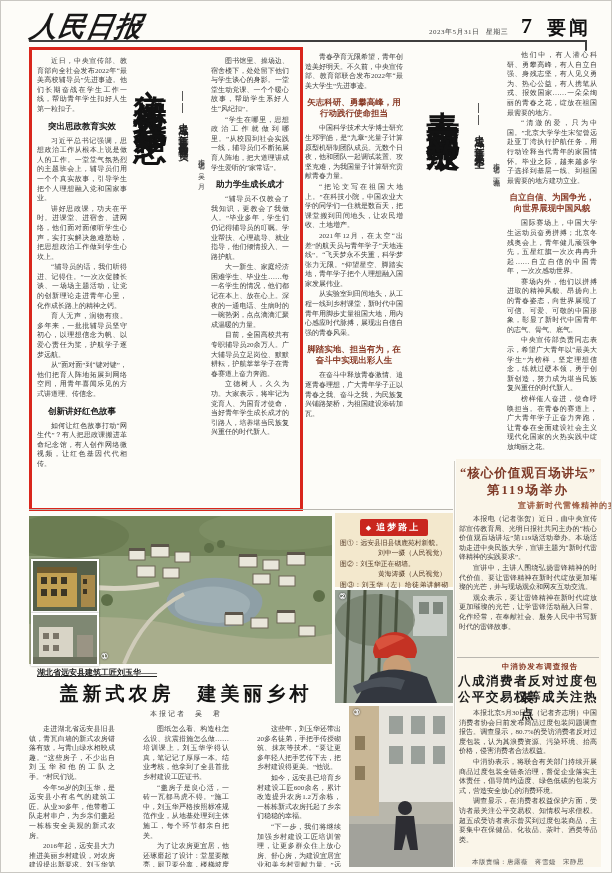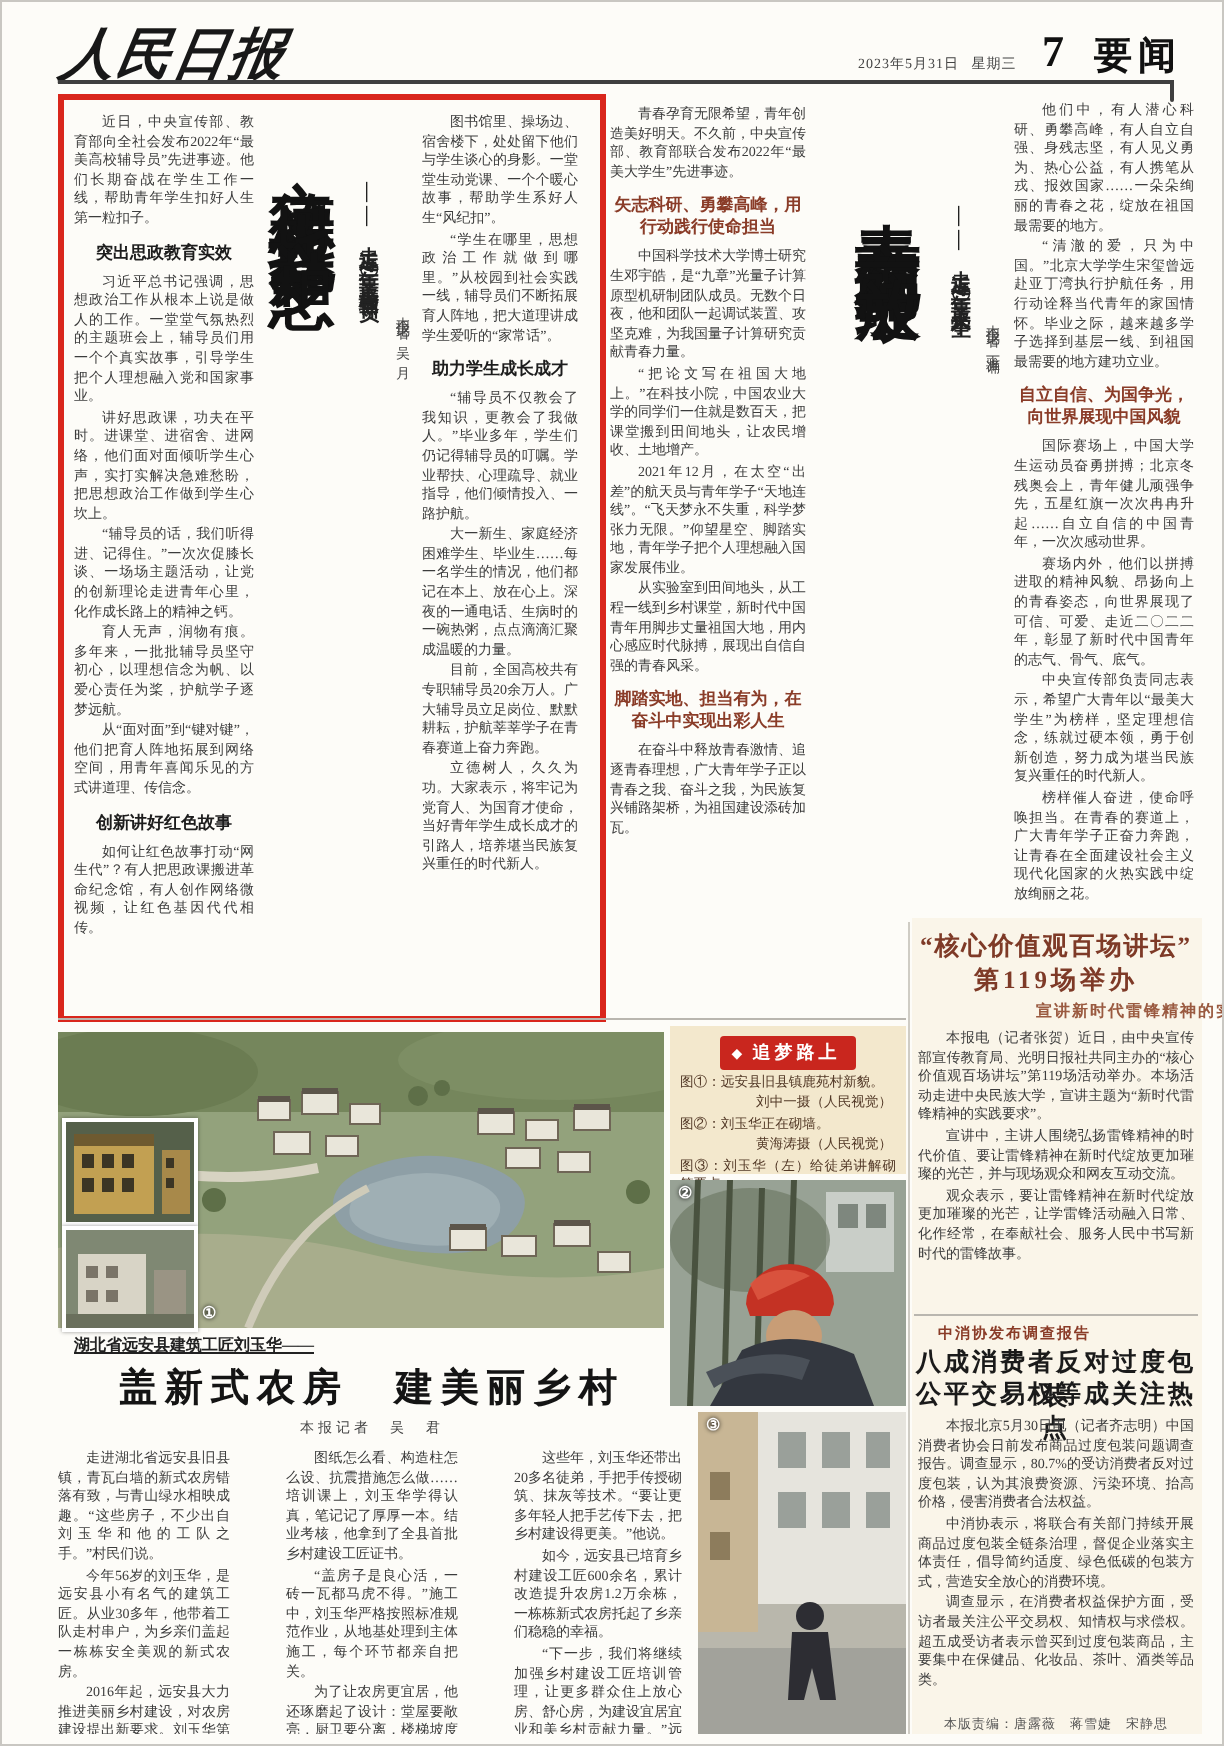--- a/index.html
+++ b/index.html
@@ -40,21 +40,21 @@
   .ribbon{display:inline-block;background:#c9261e;color:#fff;font-size:9px;font-weight:bold;
           padding:2px 8px 2px 6px;letter-spacing:2px;border-radius:2px;}
   .ribbon .label-icon{color:#fff;font-size:7px;margin-right:3px;}
   .cap-line{font-size:6.8px;line-height:9px;color:#523826;text-align:justify;margin:0 0 1px;}
   .cap-credit{font-size:6.8px;line-height:9px;color:#523826;text-align:right;margin:0 0 2px;padding-right:2px;}
   
   .tintcol{background:#faf5e9;}
   .forum-h1{font-size:12.5px;font-weight:bold;color:#7e3a27;text-align:center;letter-spacing:1px;}
   .forum-h2{font-size:12.5px;font-weight:bold;color:#7e3a27;text-align:center;letter-spacing:2px;}
   .forum-sub{font-size:8px;font-weight:bold;color:#9a5a40;text-align:center;letter-spacing:1px;}
-  .cnca-kicker{font-size:7.5px;font-weight:bold;color:#8a3c28;letter-spacing:1px;padding-left:12px;}
+  .cnca-kicker{font-size:7.5px;font-weight:bold;color:#8a3c28;text-align:center;letter-spacing:1px;padding-left:12px;}
   .cnca-h{font-size:12.5px;font-weight:bold;color:#1a1a1a;text-align:center;letter-spacing:1.5px;}
   .footer-credit{font-size:6.5px;color:#555;text-align:center;letter-spacing:.5px;}
 </style>
 </head>
 <body>
 
 <div id="page">
 
   <div class="abs logo" style="left:30px;top:8px;">人民日报</div>
   <div class="abs date-line" style="left:428px;top:26px;">
@@ -102,21 +102,21 @@
       <p class="para">在奋斗中释放青春激情、追逐青春理想，广大青年学子正以青春之我、奋斗之我，为民族复兴铺路架桥，为祖国建设添砖加瓦。</p>
     </div>
   <div class="abs vert big-head" style="left:420px;top:84px;height:340px;width:42px;letter-spacing:4px;">青春之花绚丽绽放</div>
   <div class="abs vert kicker-v" style="left:468px;top:102px;height:240px;width:17px;">——走近二〇二二年『最美大学生』</div>
   <div class="abs vert byline-v" style="left:488px;top:156px;height:110px;width:12px;">本报记者　丁雅诵</div>
   <div class="abs col maroon" style="left:506px;top:50px;width:90px;height:402px;">
       <p class="para">他们中，有人潜心科研、勇攀高峰，有人自立自强、身残志坚，有人见义勇为、热心公益，有人携笔从戎、报效国家……一朵朵绚丽的青春之花，绽放在祖国最需要的地方。</p>
       <p class="para">“清澈的爱，只为中国。”北京大学学生宋玺曾远赴亚丁湾执行护航任务，用行动诠释当代青年的家国情怀。毕业之际，越来越多学子选择到基层一线、到祖国最需要的地方建功立业。</p>
       <div class="subhead">自立自信、为国争光，向世界展现中国风貌</div>
       <p class="para">国际赛场上，中国大学生运动员奋勇拼搏；北京冬残奥会上，青年健儿顽强争先，五星红旗一次次冉冉升起……自立自信的中国青年，一次次感动世界。</p>
-      <p class="para">赛场内外，他们以拼搏进取的精神风貌、昂扬向上的青春姿态，向世界展现了可信、可爱、走近二〇二二年，彰显了新时代中国青年的志气、骨气、底气。</p>
+      <p class="para">赛场内外，他们以拼搏进取的精神风貌、昂扬向上的青春姿态，向世界展现了可信、可爱、可敬的中国形象，彰显了新时代中国青年的志气、骨气、底气。</p>
       <p class="para">中央宣传部负责同志表示，希望广大青年以“最美大学生”为榜样，坚定理想信念，练就过硬本领，勇于创新创造，努力成为堪当民族复兴重任的时代新人。</p>
       <p class="para">榜样催人奋进，使命呼唤担当。在青春的赛道上，广大青年学子正奋力奔跑，让青春在全面建设社会主义现代化国家的火热实践中绽放绚丽之花。</p>
     </div>
 
   <div class="abs rule-h" style="left:28px;top:508px;width:424px;"></div>
   <div class="abs rule-v" style="left:453px;top:460px;height:406px;"></div>
 
   <div class="abs photo" style="left:28px;top:515px;width:303px;height:148px;">
     <svg width="303" height="148" viewBox="0 0 303 148">
       <rect width="303" height="148" fill="#93a27c"></rect>

